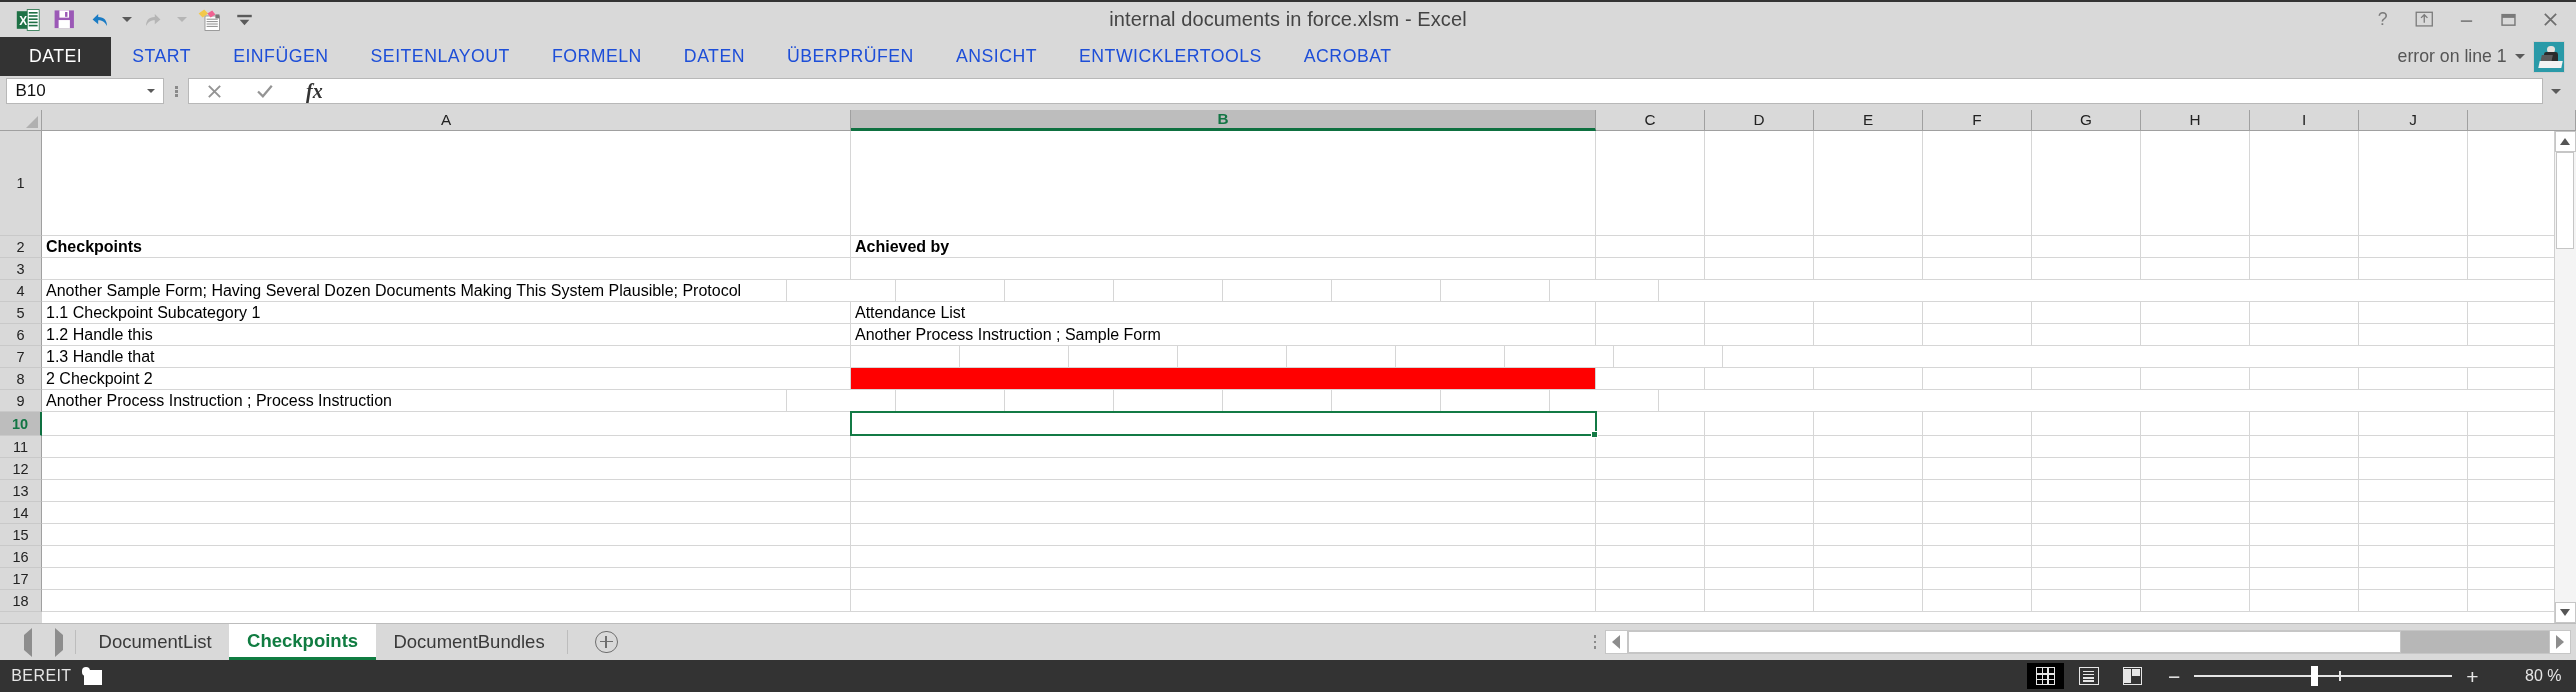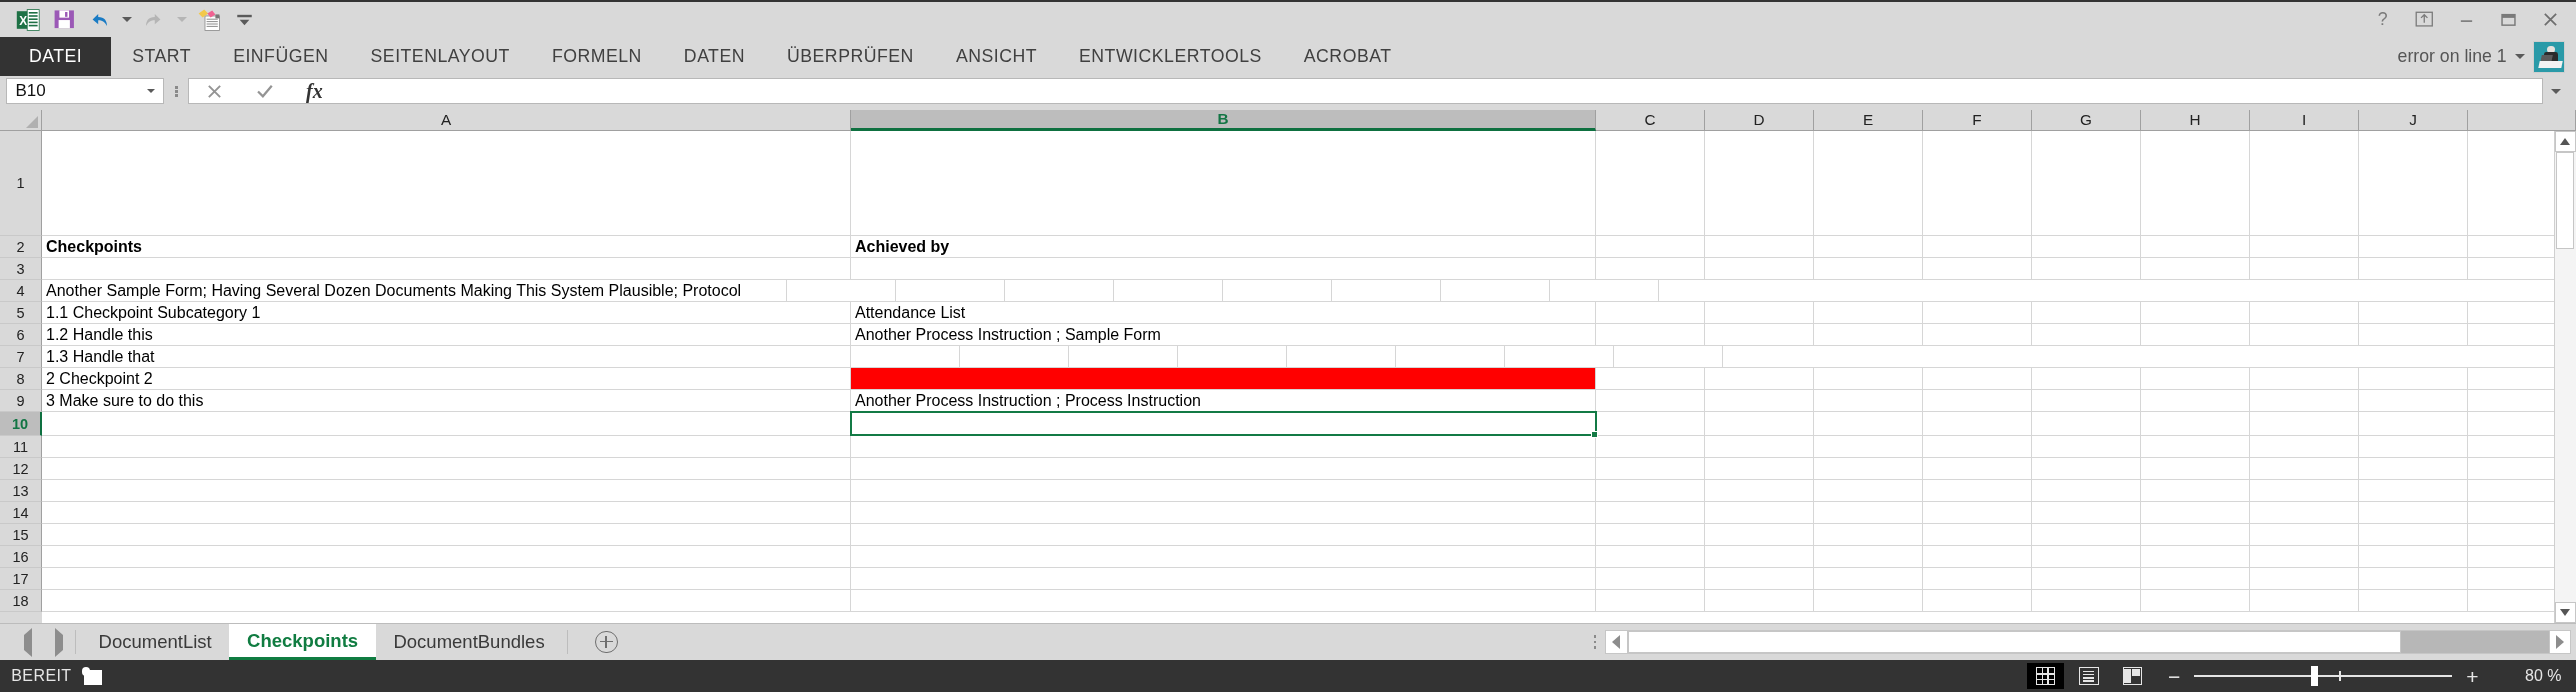--- a/index.html
+++ b/index.html
@@ -28,21 +28,21 @@
   .wincontrols { margin-left:auto; display:flex; align-items:center; height:100%; padding-right: 4.8px; }
   .wc { width: 42px; height: 35px; display:flex; align-items:center; justify-content:center; cursor:pointer; color:#7a7a7a; }
 
   
   .ribbon {
     height: 39px; background:#d9d9d9; display:flex; align-items:stretch; position:relative;
     flex: 0 0 39px;
   }
   .tab {
     display:flex; align-items:center; justify-content:center;
-    padding: 0 21px; font-size:17.7px; color:#404040; cursor:pointer; letter-spacing:0.5px;
+    padding: 0 21px; font-size:17.7px; color:#1d4ed8; cursor:pointer; letter-spacing:0.5px;
   }
   .tab.file { background:#333333; color:#ffffff; padding: 0 29px; font-weight:400; }
   .ribbon-right { margin-left:auto; display:flex; align-items:center; gap:8px; padding-right:11.3px; }
   .ribbon-user-label { font-size:17.7px; color:#555555; }
   .avatar {
     width:32px; height:32px; background:#2a9aa8; position:relative; overflow:hidden; cursor:pointer;
     border:0.8px solid #cfcfcf;
   }
   .av-head { position:absolute; left:13.7px; top:4px; width:7.2px; height:7.2px; border-radius:50%; background:#e6e2dd; }
   .av-body { position:absolute; left:10.5px; top:10.5px; width:13.7px; height:10.5px; background:#2b2b2b; border-radius:2.4px 2.4px 0 0;}
@@ -223,20 +223,21 @@
         </svg>
       </div>
       <div class="qat-btn">
         <svg width="21" height="19.3" viewBox="0 0 26 24">
           <rect x="4" y="6" width="18" height="3" fill="#5a5a5a"></rect>
           <path d="M7 12 L19 12 L13 19 Z" fill="#5a5a5a"></path>
         </svg>
       </div>
     </div>
 
+    <div class="title-text">internal documents in force.xlsm - Excel</div>
 
     <div class="wincontrols">
       <div class="wc">
         <svg width="21" height="21" viewBox="0 0 26 26">
             <text x="7" y="20" font-size="22" font-family="Liberation Sans, sans-serif" fill="#7a7a7a">?</text>
           </svg>
       </div>
       <div class="wc">
         <svg width="22.5" height="21" viewBox="0 0 28 26">
           <rect x="4" y="4" width="20" height="17" fill="none" stroke="#7a7a7a" stroke-width="1.6"></rect>
@@ -461,21 +462,20 @@
             <div class="cell" style="width: 109px; flex: 0 0 109px;"></div>
             <div class="cell" style="width: 109px; flex: 0 0 109px;"></div>
             <div class="cell" style="width: 109px; flex: 0 0 109px;"></div>
             <div class="cell" style="width: 109px; flex: 0 0 109px;"></div>
             <div class="cell" style="width: 109px; flex: 0 0 109px;"></div>
             <div class="cell" style="width: 109px; flex: 0 0 109px;"></div>
             <div class="cell" style="width: 109px; flex: 0 0 109px;"></div>
             <div class="cell" style="flex: 1 1 0%;"></div>
           </div>
           <div class="crow" style="height: 22px;">
-            <div class="cell" style="width: 809px; flex: 0 0 809px;">3 Make sure to do this</div>
             <div class="cell spill" style="width: 745px; flex: 0 0 745px;">
               <span>Another Process Instruction ; Process Instruction</span>
             </div>
             <div class="cell" style="width: 109px; flex: 0 0 109px;"></div>
             <div class="cell" style="width: 109px; flex: 0 0 109px;"></div>
             <div class="cell" style="width: 109px; flex: 0 0 109px;"></div>
             <div class="cell" style="width: 109px; flex: 0 0 109px;"></div>
             <div class="cell" style="width: 109px; flex: 0 0 109px;"></div>
             <div class="cell" style="width: 109px; flex: 0 0 109px;"></div>
             <div class="cell" style="width: 109px; flex: 0 0 109px;"></div>

